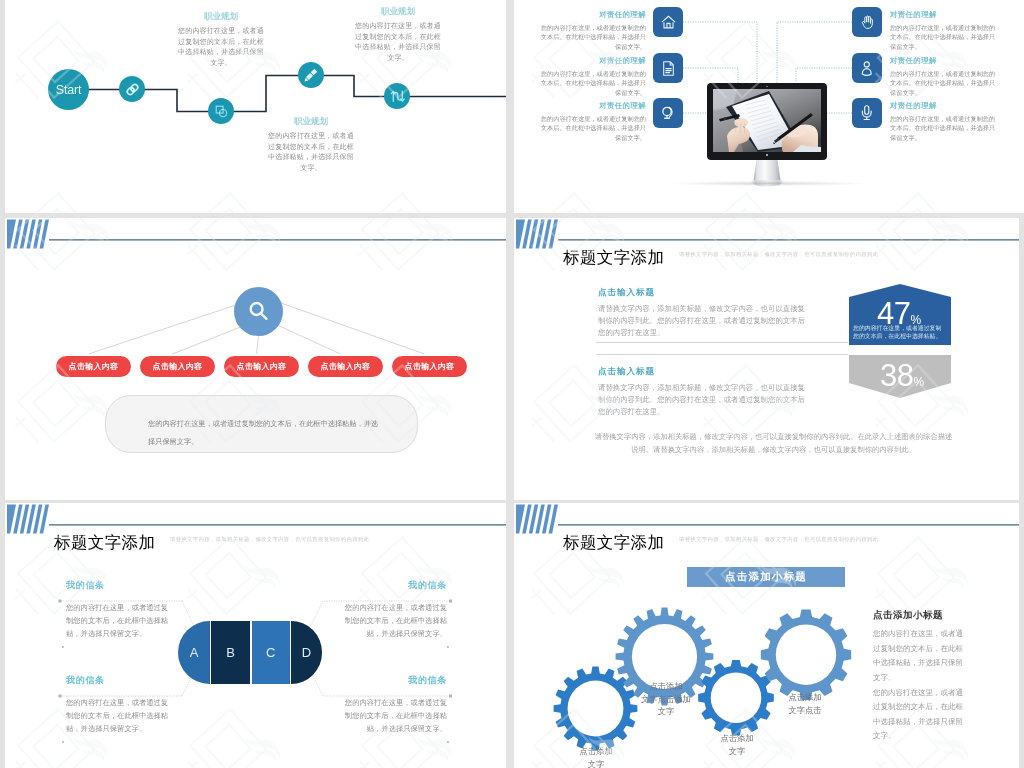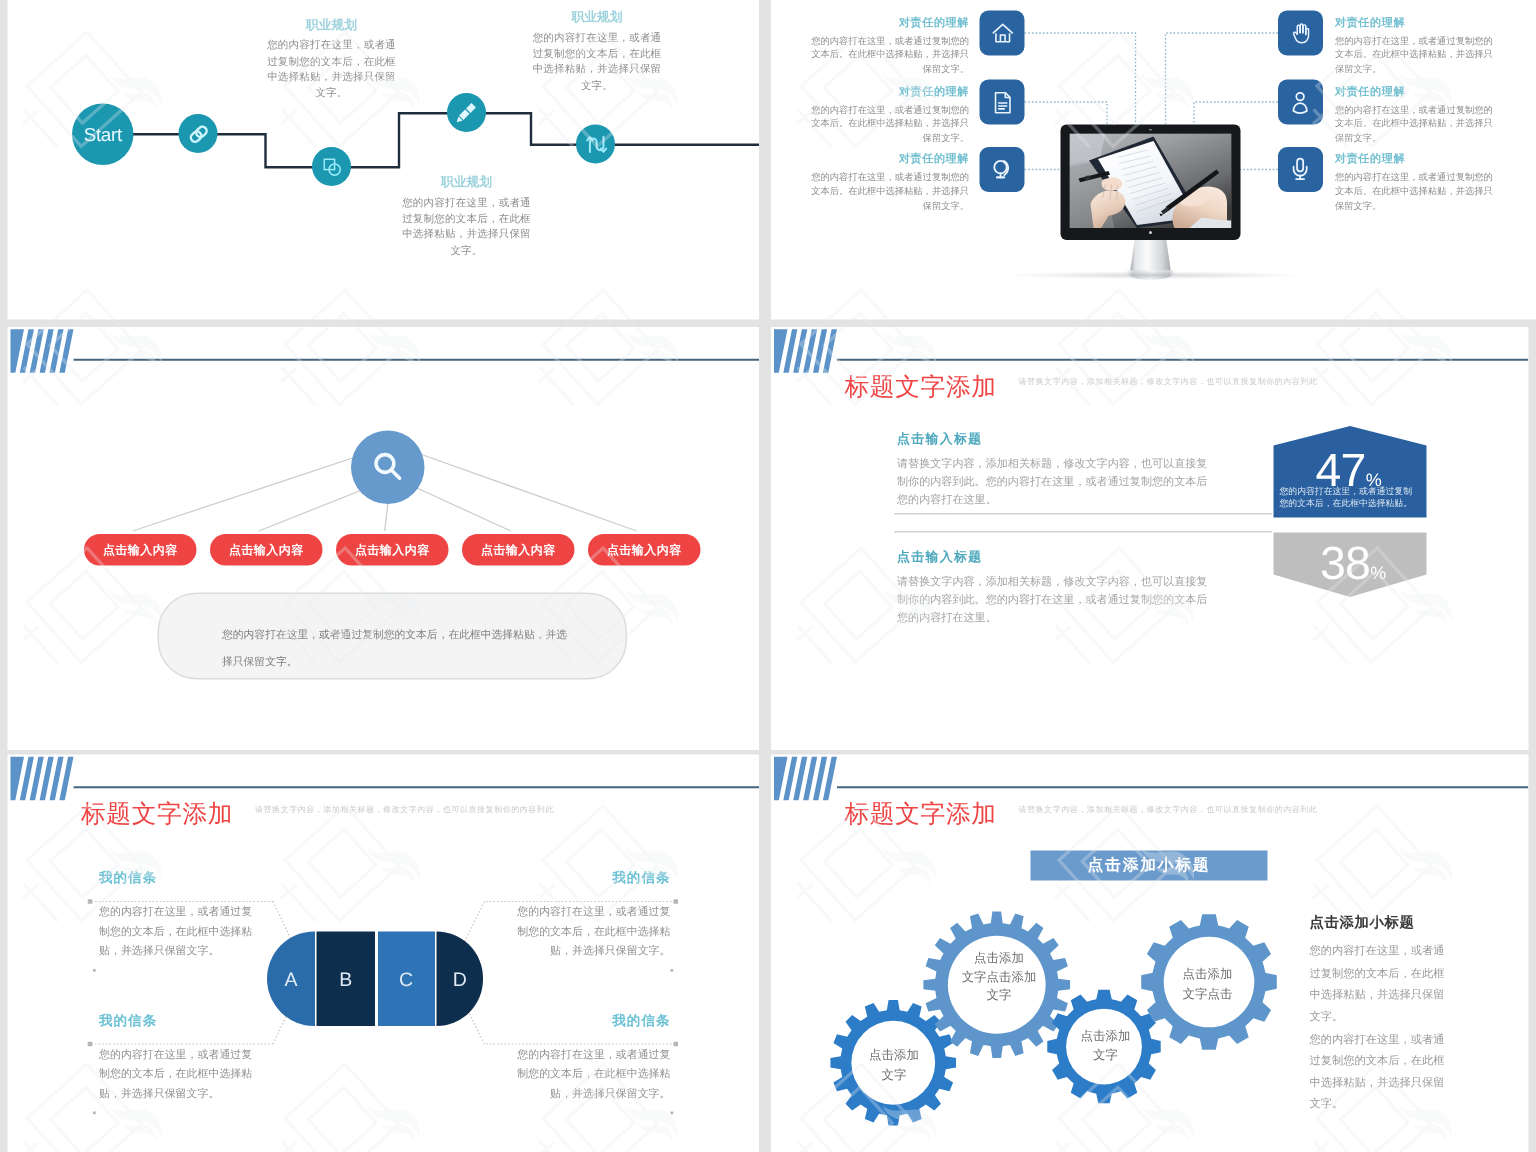--- a/index.html
+++ b/index.html
@@ -50,21 +50,21 @@
   
   .hdr{position:absolute;left:0;top:0;}
   .fan{position:absolute;left:0;top:0;}
   .search-node{position:absolute;left:229px;top:69px;width:49px;height:49px;border-radius:50%;background:#6699CC;display:flex;align-items:center;justify-content:center;}
   .pill{position:absolute;height:21px;width:75px;border-radius:11px;background:#ef4444;color:#fff;display:flex;align-items:center;justify-content:center;font-size:8px;font-weight:bold;letter-spacing:0.3px;top:138px;}
   .p1{left:51px;} .p2{left:135px;} .p3{left:219px;} .p4{left:303px;} .p5{left:387px;}
   .notebox{position:absolute;left:100px;top:177px;width:313px;height:58px;border:1px solid #dcdcdc;border-radius:26px;background:#f4f4f4;box-sizing:border-box;padding:16px 36px 0 42px;}
   .notebox span{color:#7e7e7e;font-size:7.2px;line-height:1.72;word-break:break-all;}
 
   
-  .sl-title{position:absolute;left:49px;top:29px;font-size:16.5px;color:#ef4444;letter-spacing:0.4px;font-weight:500;}
+  .sl-title{position:absolute;left:49px;top:29px;font-size:16.5px;color:#000000;letter-spacing:0.4px;font-weight:500;}
   .sl-sub{position:absolute;left:165px;top:33px;font-size:5.35px;color:#c9c9c9;letter-spacing:0.35px;}
   .blk{position:absolute;width:207px;left:84px;}
   .b1{top:69px;} .b2{top:148px;}
   .blk .bh{color:#4FA9BE;font-size:8.6px;font-weight:bold;letter-spacing:0.9px;margin-bottom:4px;}
   .blk .bb{color:#a3a3a3;font-size:7.4px;line-height:1.62;word-break:break-all;}
   .rule{position:absolute;left:82px;width:252px;height:1px;background:#d4d4d4;}
   .r1{top:124px;} .r2{top:136px;}
   .pct{position:absolute;color:#fff;}
   .pnum{font-size:31px;font-weight:300;letter-spacing:-0.5px;}
   .psym{font-size:12px;font-weight:300;}
@@ -84,21 +84,21 @@
   .creed .crh{color:#6EC2D6;font-size:9px;font-weight:bold;letter-spacing:0.7px;margin-bottom:10px;}
   .creed .crb{color:#8f8f8f;font-size:7.3px;line-height:1.78;word-break:break-all;}
   .cr1{left:61px;top:76px;text-align:left;}
   .cr2{left:61px;top:171px;text-align:left;}
   .cr3{left:334px;top:76px;text-align:right;}
   .cr4{left:334px;top:171px;text-align:right;}
 
   
   .subbar{position:absolute;left:173px;top:64px;width:158px;height:20px;background:#6A9BCC;display:flex;align-items:center;justify-content:center;color:#fff;font-size:10.5px;font-weight:bold;letter-spacing:1.2px;}
   .gears{position:absolute;left:0;top:0;}
-  .glabel{position:absolute;text-align:center;color:#6d6d6d;font-size:8.3px;line-height:1.52;white-space:pre-line;}
+  .glabel{position:absolute;text-align:center;color:#6d6d6d;font-size:8.3px;line-height:1.52;white-space:pre-line;margin-top:48px;}
   .gl1{left:57px;top:194px;width:50px;}
   .gl2{left:122px;top:129px;width:60px;}
   .gl3{left:198px;top:181px;width:50px;}
   .gl4{left:262px;top:140px;width:58px;}
   .rcol{position:absolute;left:359px;top:106px;width:92px;}
   .rcol .rch{color:#3a3a3a;font-size:9.6px;font-weight:bold;letter-spacing:0.4px;margin-bottom:5px;}
   .rcol .rcb{color:#9a9a9a;font-size:7.5px;line-height:1.95;word-break:break-all;white-space:pre-line;}
 </style>
 </head>
 <body>
@@ -410,20 +410,21 @@
     </div>
 
     <svg class="penta" width="505" height="282">
       <path d="M335,79 L386,66 L437,79 L437,127 L335,127 Z" fill="#2A609F"></path>
       <path d="M335,137 L437,137 L437,165 L386,180 L335,165 Z" fill="#BEBEBE"></path>
     </svg>
     <div class="pct pct1"><span class="pnum">47</span><span class="psym">%</span></div>
     <div class="pcap">您的内容打在这里，或者通过复制您的文本后，在此框中选择粘贴。</div>
     <div class="pct pct2"><span class="pnum">38</span><span class="psym">%</span></div>
 
+    <div class="footnote">请替换文字内容，添加相关标题，修改文字内容，也可以直接复制你的内容到此。在此录入上述图表的综合描述说明。请替换文字内容，添加相关标题，修改文字内容，也可以直接复制你的内容到此。</div>
   </div>
 
   <div class="slide s5">
     <svg class="hdr" width="501" height="34">
       <g fill="#5B93C8">
         <path d="M2,1.5 L11,1.5 L5.2,30.5 L2,30.5 Z"></path>
         <path d="M14,1.5 L17.6,1.5 L11.8,30.5 L8.2,30.5 Z"></path>
         <path d="M20.6,1.5 L24.2,1.5 L18.4,30.5 L14.8,30.5 Z"></path>
         <path d="M27.2,1.5 L30.8,1.5 L25.0,30.5 L21.4,30.5 Z"></path>
         <path d="M33.8,1.5 L37.4,1.5 L31.6,30.5 L28.0,30.5 Z"></path>

